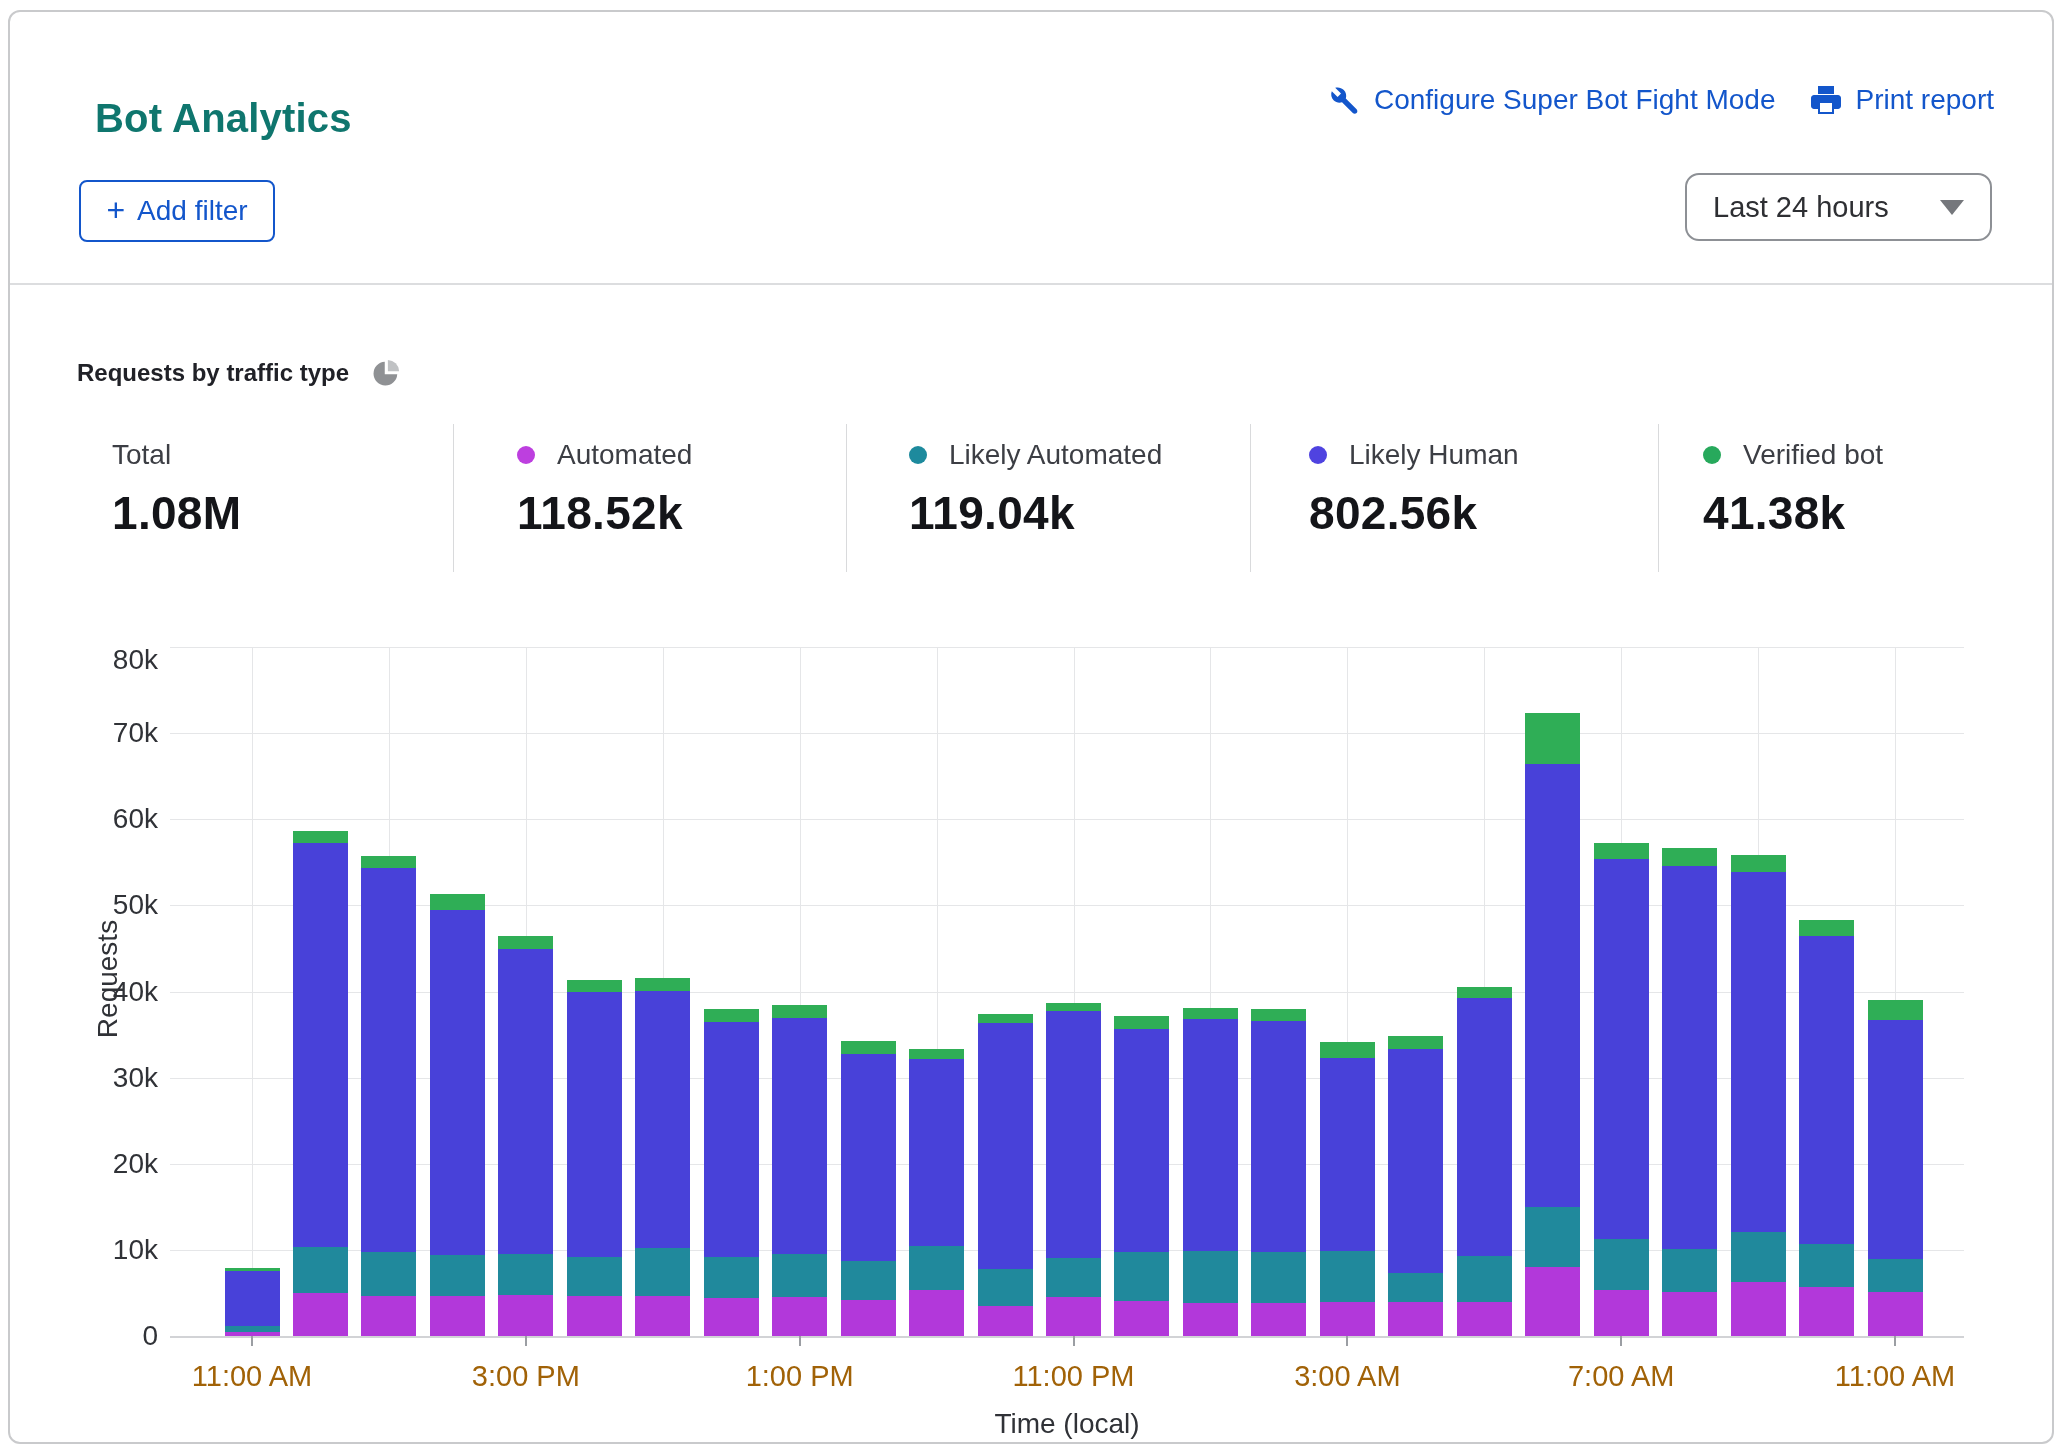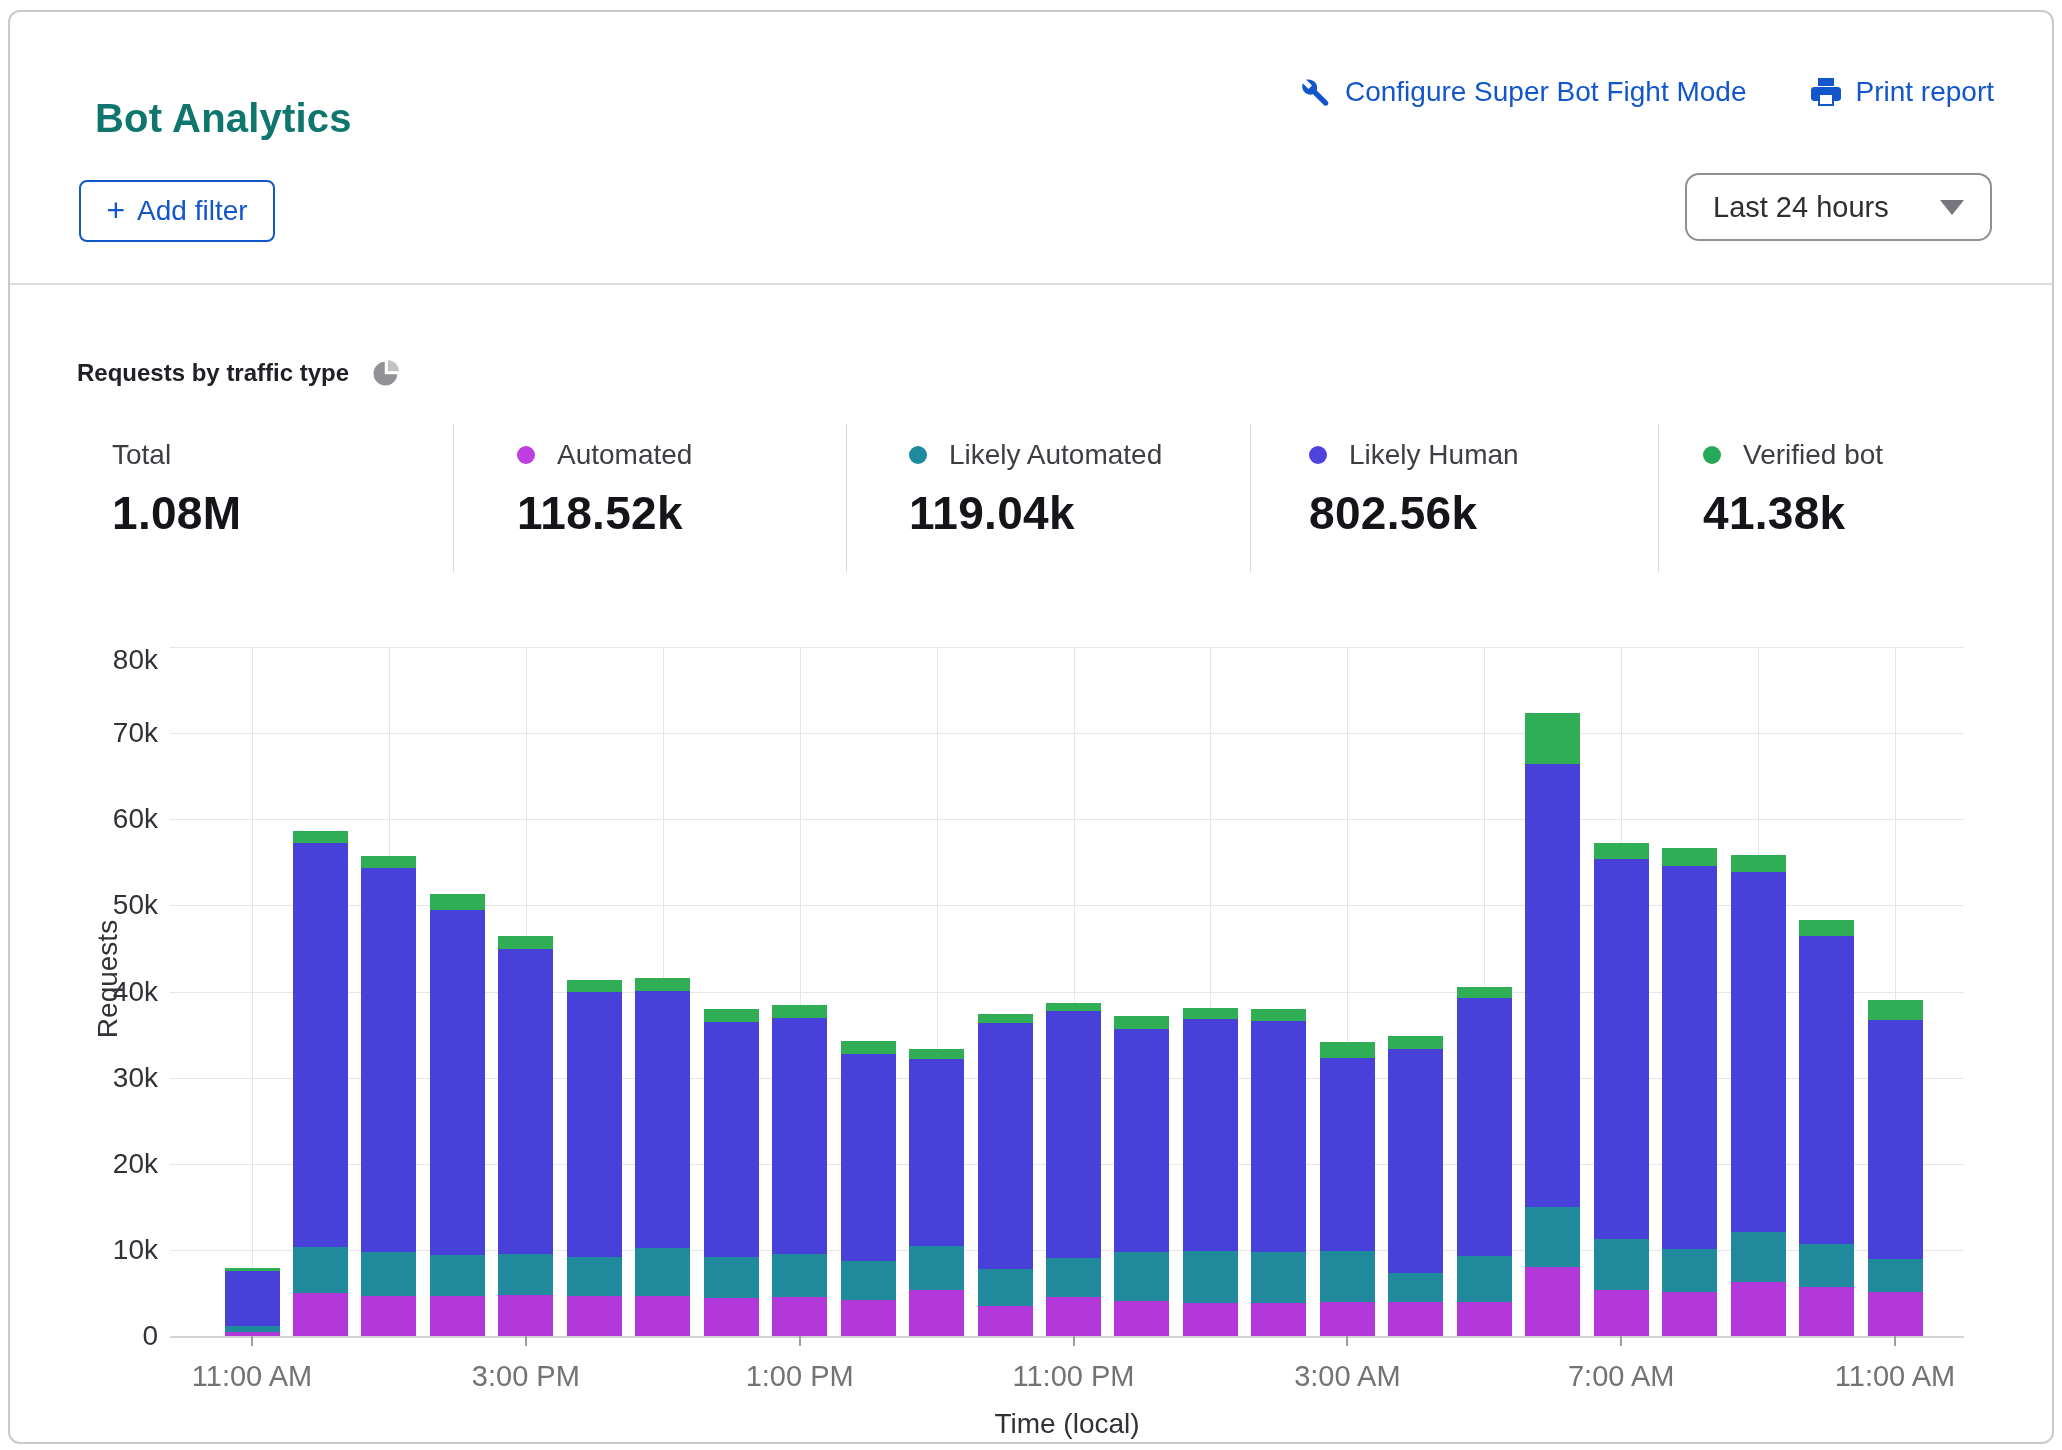--- a/index.html
+++ b/index.html
@@ -1,21 +1,21 @@
 <!DOCTYPE html>
 <html><head>
 <meta charset="utf-8">
 <style>
   html,body{margin:0;padding:0;background:#fff;}
   body{width:2062px;height:1450px;position:relative;overflow:hidden;
        font-family:"Liberation Sans","DejaVu Sans",sans-serif;color:#1d1e22;}
   .card{position:absolute;left:8px;top:10px;width:2046px;height:1434px;
         background:#fff;border:2px solid #c9cacc;border-radius:12px;box-sizing:border-box;}
   .title{position:absolute;left:69px;top:68px;margin:16px;font-size:40px;font-weight:700;color:#0f766e;letter-spacing:.2px;}
-  .header-links{position:absolute;top:64px;right:58px;display:flex;align-items:flex-end;gap:63px;}
+  .header-links{position:absolute;top:72px;right:58px;display:flex;align-items:flex-end;gap:34px;}
   .hlink{display:flex;align-items:center;gap:14px;color:#1356cb;font-size:28px;text-decoration:none;cursor:pointer;}
   .hlink svg{display:block;}
   .add-filter{position:absolute;left:69px;top:168px;width:196px;height:62px;box-sizing:border-box;
         background:#fff;border:2px solid #1356cb;border-radius:8px;color:#1356cb;font-size:28px;
         font-family:inherit;display:flex;align-items:center;justify-content:center;gap:12px;cursor:pointer;}
   .add-filter .plus{font-size:32px;line-height:30px;font-weight:400;margin-top:-2px;}
   .select{position:absolute;left:1675px;top:161px;width:307px;height:68px;box-sizing:border-box;
         border:2px solid #8d9095;border-radius:14px;display:flex;align-items:center;
         padding:0 26px;font-size:29px;color:#2e2f33;cursor:pointer;background:#fff;}
   .select .chev{margin-left:auto;width:0;height:0;border-left:12px solid transparent;
@@ -29,21 +29,21 @@
   .stat-label{font-size:28px;color:#3c3e44;}
   .stat-value{font-size:46px;font-weight:700;color:#141519;margin-top:12px;letter-spacing:.3px;}
   .stat-divider{position:absolute;top:412px;width:1px;height:148px;background:#d9dadc;}
   .plot{position:absolute;left:160px;top:635px;width:1794px;height:689px;}
   .hgrid{position:absolute;left:0;width:100%;height:1px;background:#e5e6e8;}
   .hgrid.base{height:2px;background:#d2d3d6;}
   .vgrid{position:absolute;top:0;width:1px;height:100%;background:#e5e6e8;}
   .bar-seg{position:absolute;width:55px;}
   .ytick{position:absolute;left:50px;width:98px;height:32px;line-height:32px;
          text-align:right;font-size:28px;color:#303237;}
-  .xtick{position:absolute;width:220px;top:1348px;text-align:center;font-size:29px;color:#737373;}
+  .xtick{position:absolute;width:220px;top:1348px;text-align:center;font-size:29px;color:#a16207;}
   .xstub{position:absolute;top:1324px;width:2px;height:10px;background:#9b9ea3;}
   .ylab{position:absolute;left:-32px;top:951px;width:260px;text-align:center;
         font-size:28px;color:#303237;transform:rotate(-90deg);}
   .xlab{position:absolute;left:937px;top:1396px;width:240px;text-align:center;font-size:28px;color:#303237;}
 </style>
 </head>
 <body>
 
 <div class="card">
 

